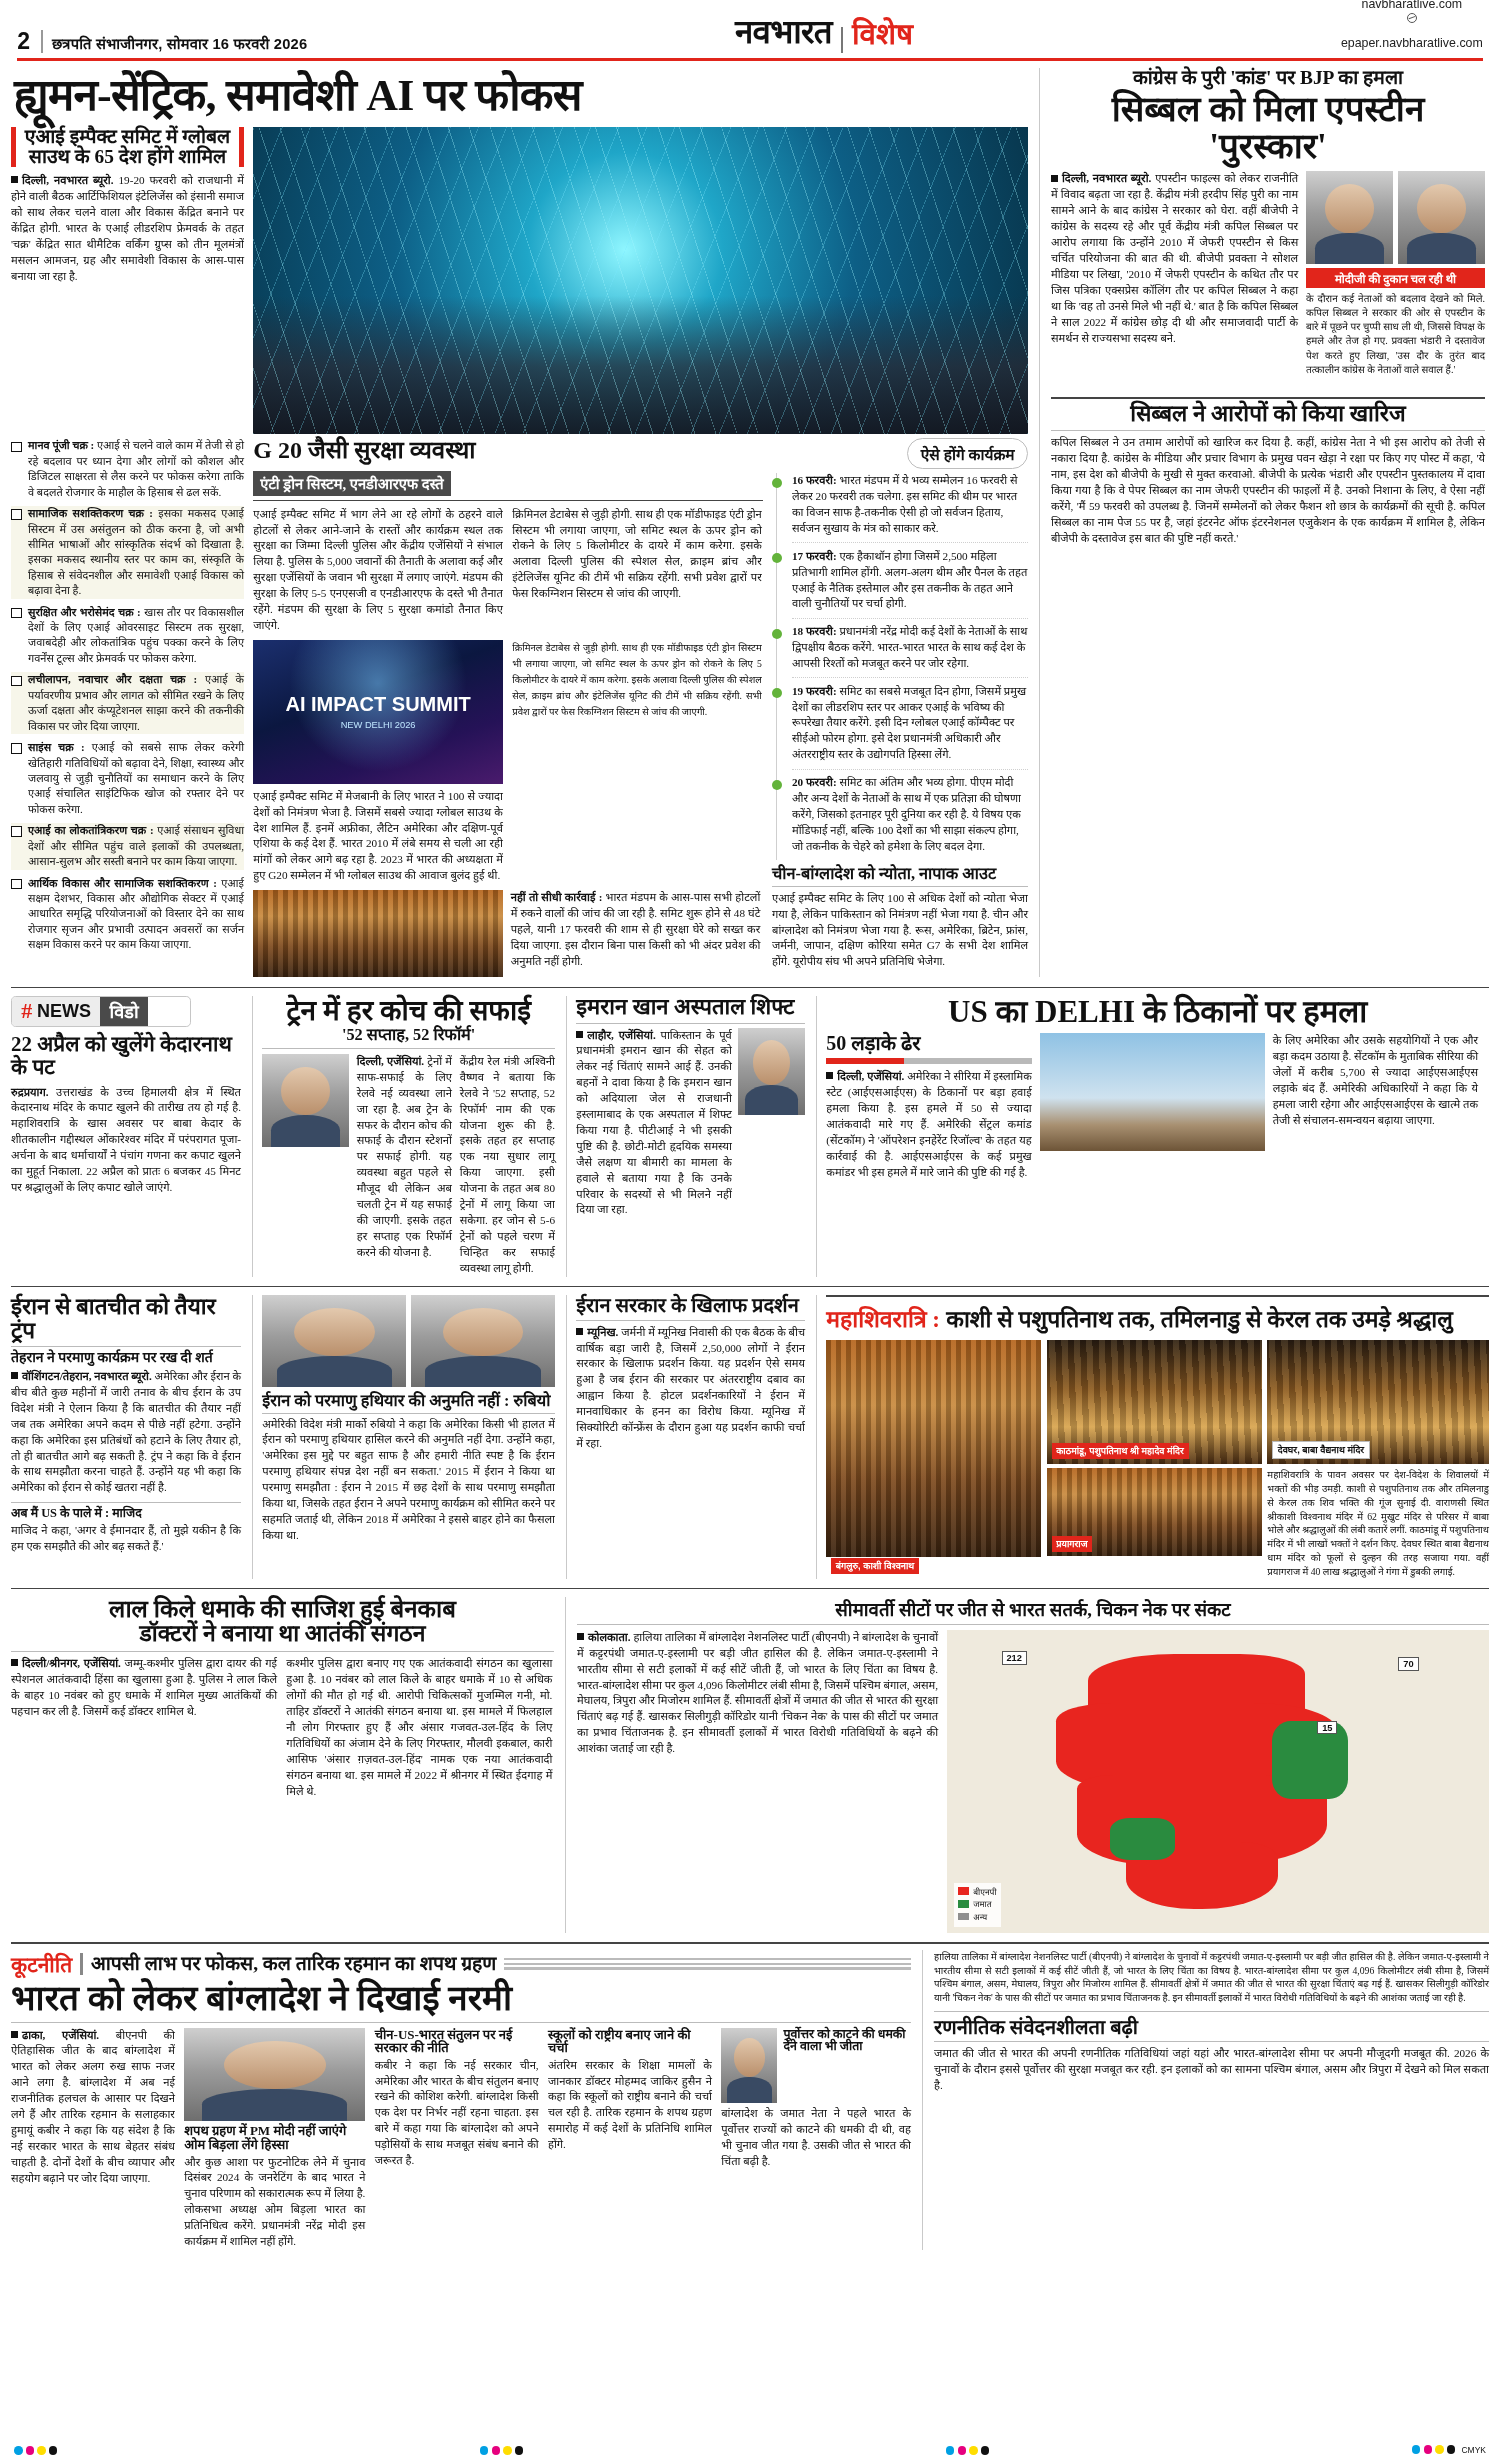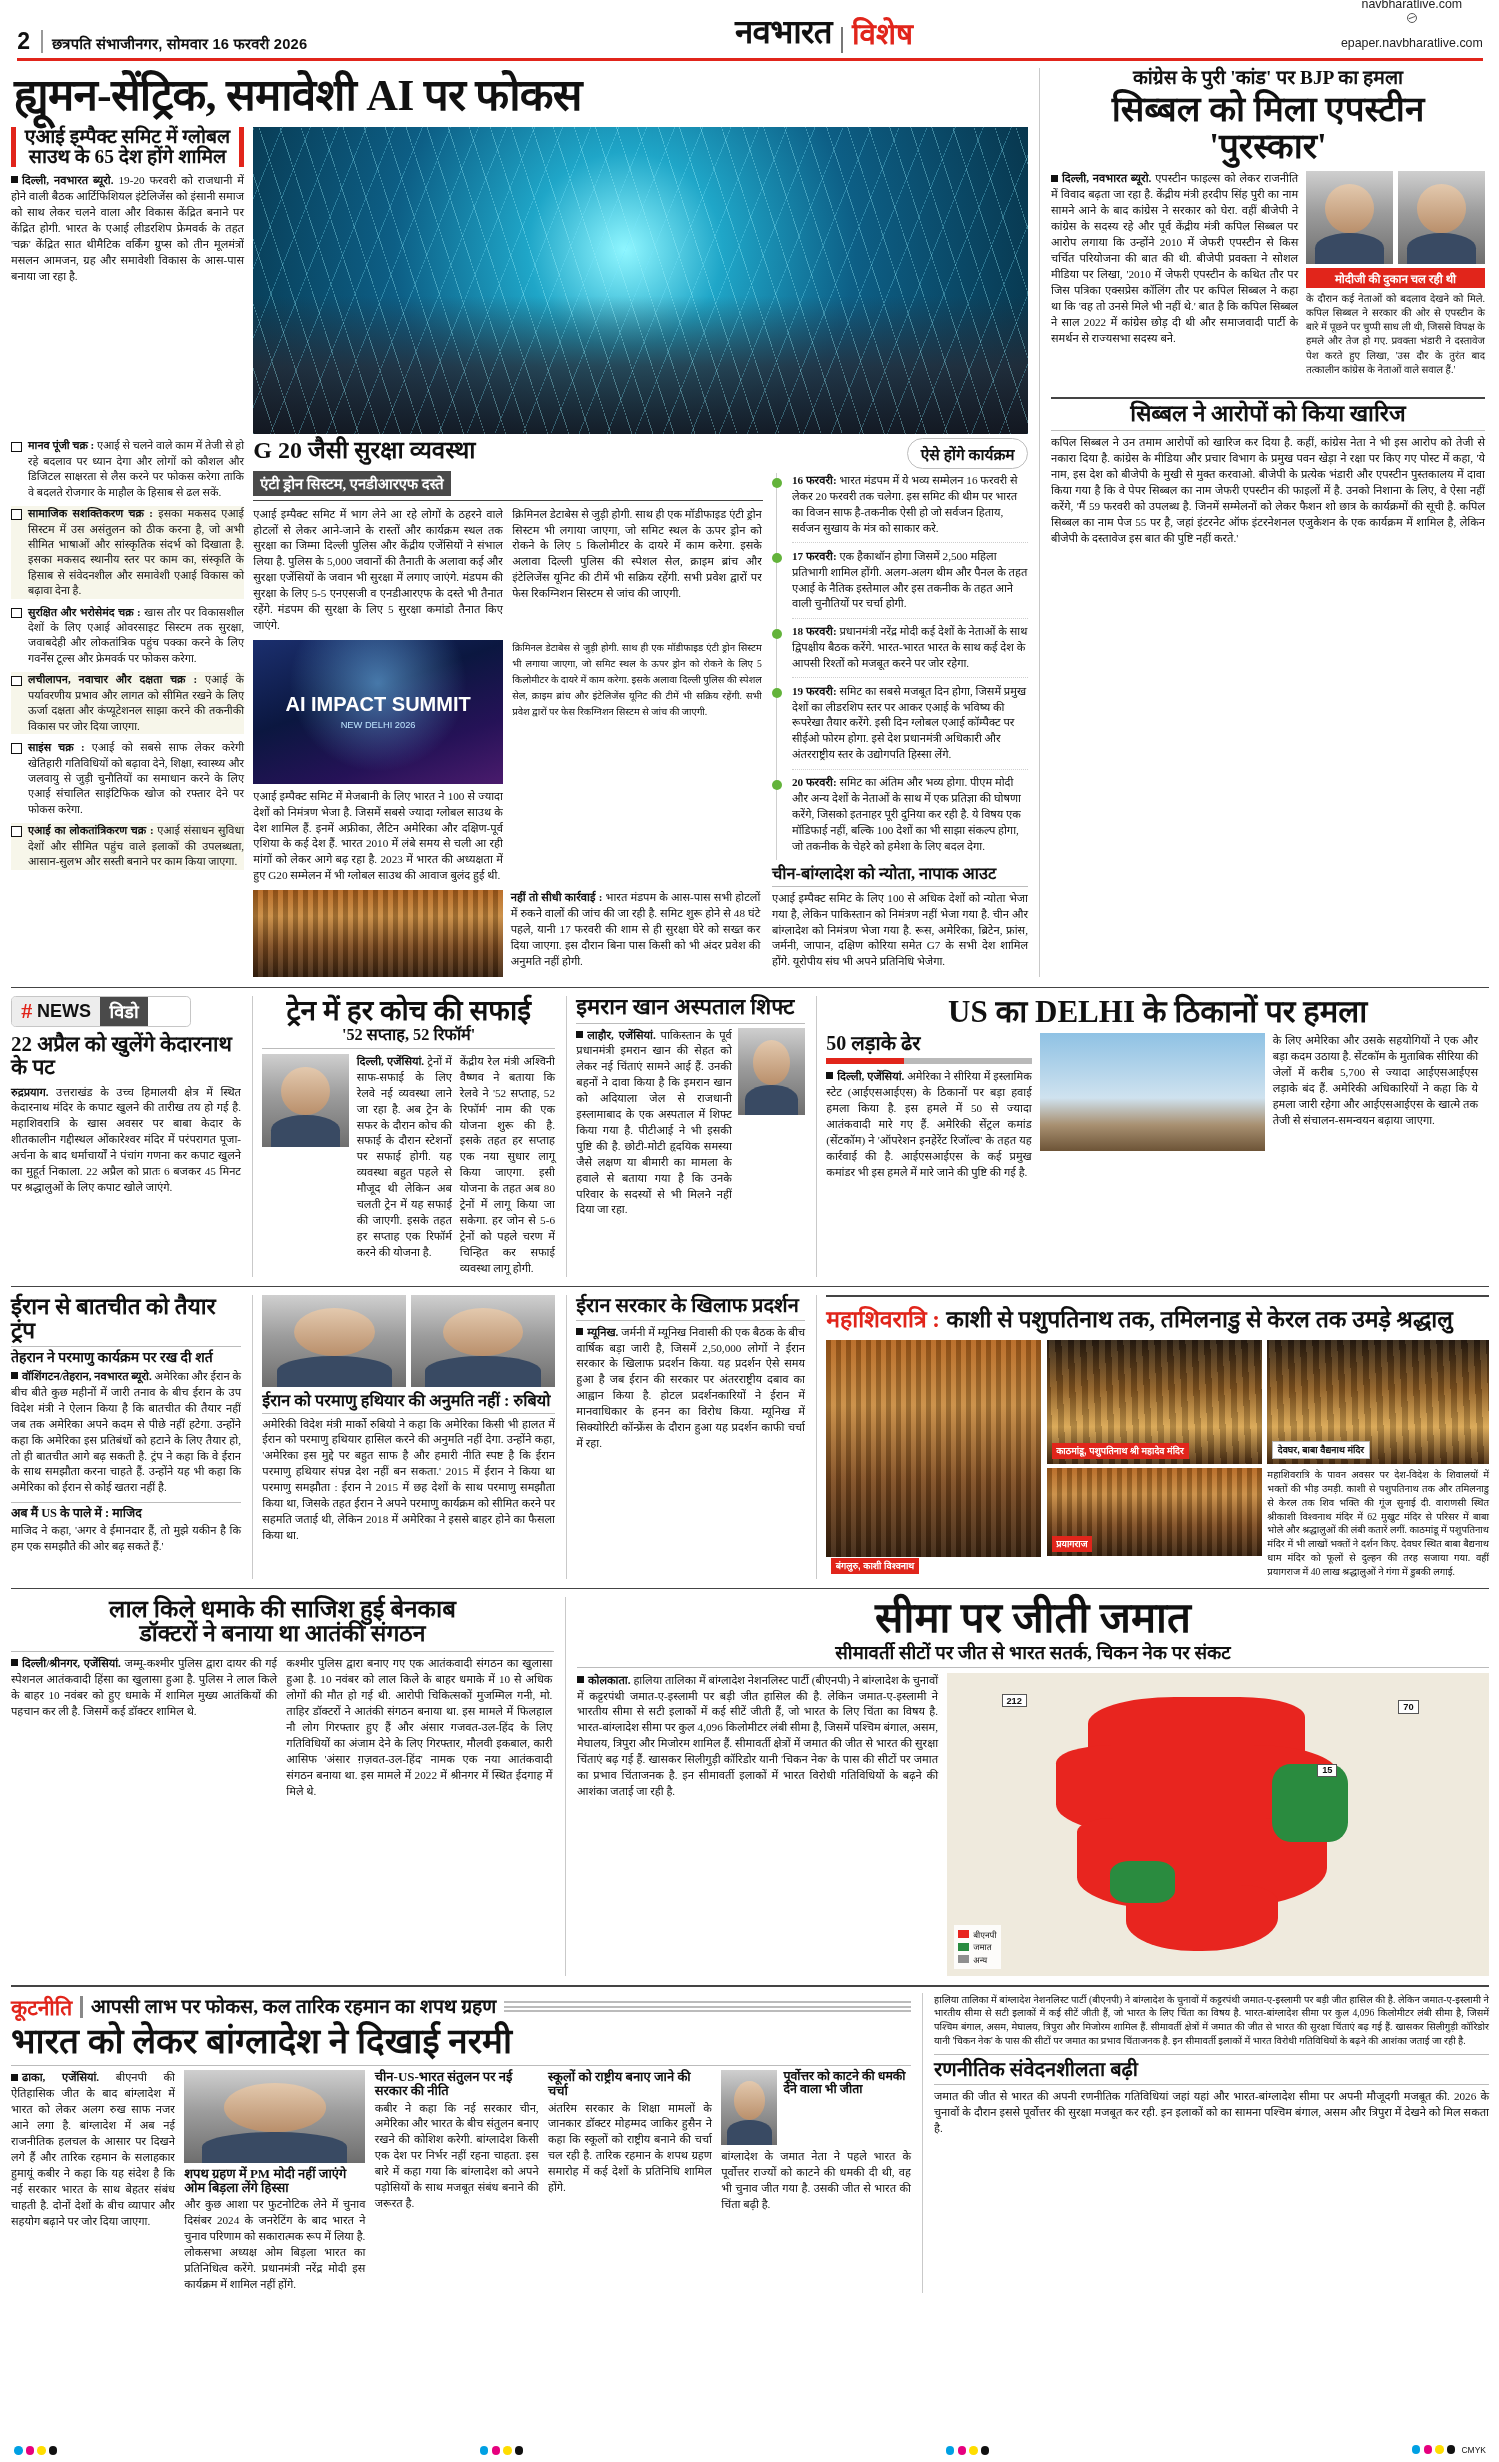--- a/index.html
+++ b/index.html
@@ -156,20 +156,21 @@
       </div>
 
       <div style="display:flex; gap:9.3px; margin-top:4.7px;">
         <div class="bullets" style="width:233px;">
           <div class="b-item"><b>मानव पूंजी चक्र :</b> <span>एआई से चलने वाले काम में तेजी से हो रहे बदलाव पर ध्यान देगा और लोगों को कौशल और डिजिटल साक्षरता से लैस करने पर फोकस करेगा ताकि वे बदलते रोजगार के माहौल के हिसाब से ढल सकें.</span></div>
           <div class="b-item alt"><b>सामाजिक सशक्तिकरण चक्र :</b> <span>इसका मकसद एआई सिस्टम में उस असंतुलन को ठीक करना है, जो अभी सीमित भाषाओं और सांस्कृतिक संदर्भ को दिखाता है. इसका मकसद स्थानीय स्तर पर काम का, संस्कृति के हिसाब से संवेदनशील और समावेशी एआई विकास को बढ़ावा देना है.</span></div>
           <div class="b-item"><b>सुरक्षित और भरोसेमंद चक्र :</b> <span>खास तौर पर विकासशील देशों के लिए एआई ओवरसाइट सिस्टम तक सुरक्षा, जवाबदेही और लोकतांत्रिक पहुंच पक्का करने के लिए गवर्नेंस टूल्स और फ्रेमवर्क पर फोकस करेगा.</span></div>
           <div class="b-item alt"><b>लचीलापन, नवाचार और दक्षता चक्र :</b> <span>एआई के पर्यावरणीय प्रभाव और लागत को सीमित रखने के लिए ऊर्जा दक्षता और कंप्यूटेशनल साझा करने की तकनीकी विकास पर जोर दिया जाएगा.</span></div>
           <div class="b-item"><b>साइंस चक्र :</b> <span>एआई को सबसे साफ लेकर करेगी खेतिहारी गतिविधियों को बढ़ावा देने, शिक्षा, स्वास्थ्य और जलवायु से जुड़ी चुनौतियों का समाधान करने के लिए एआई संचालित साइंटिफिक खोज को रफ्तार देने पर फोकस करेगा.</span></div>
           <div class="b-item alt"><b>एआई का लोकतांत्रिकरण चक्र :</b> <span>एआई संसाधन सुविधा देशों और सीमित पहुंच वाले इलाकों की उपलब्धता, आसान-सुलभ और सस्ती बनाने पर काम किया जाएगा.</span></div>
+          <div class="b-item"><b>आर्थिक विकास और सामाजिक सशक्तिकरण :</b> <span>एआई सक्षम देशभर, विकास और औद्योगिक सेक्टर में एआई आधारित समृद्धि परियोजनाओं को विस्तार देने का साथ रोजगार सृजन और प्रभावी उत्पादन अवसरों का सर्जन सक्षम विकास करने पर काम किया जाएगा.</span></div>
         </div>
 
         <div style="flex:1;">
           <div style="display:flex; align-items:baseline; gap:7.8px;flex-direction:column;">
             <div class="hl" style="font-size:24px;">G 20 जैसी सुरक्षा व्यवस्था</div>
             <div class="tag-dark" style="font-size:14.7px;">एंटी ड्रोन सिस्टम, एनडीआरएफ दस्ते</div>
           </div>
           <div class="rule-dark" style="margin:3.9px 0 5.4px 0;"></div>
 
           <div style="display:flex; gap:9.3px;">
@@ -408,21 +409,20 @@
       <div style="display:flex; gap:9.3px;">
         <div style="width:49%;" class="body-txt">
           <span class="sq"></span><b>दिल्ली/श्रीनगर, एजेंसियां.</b>
           <span>जम्मू-कश्मीर पुलिस द्वारा दायर की गई स्पेशनल आतंकवादी हिंसा का खुलासा हुआ है. पुलिस ने लाल किले के बाहर 10 नवंबर को हुए धमाके में शामिल मुख्य आतंकियों की पहचान कर ली है. जिसमें कई डॉक्टर शामिल थे.</span>
         </div>
         <div style="width:49%;" class="body-txt">कश्मीर पुलिस द्वारा बनाए गए एक आतंकवादी संगठन का खुलासा हुआ है. 10 नवंबर को लाल किले के बाहर धमाके में 10 से अधिक लोगों की मौत हो गई थी. आरोपी चिकित्सकों मुजम्मिल गनी, मो. ताहिर डॉक्टरों ने आतंकी संगठन बनाया था. इस मामले में फिलहाल नौ लोग गिरफ्तार हुए हैं और अंसार गजवत-उल-हिंद के लिए गतिविधियों का अंजाम देने के लिए गिरफ्तार, मौलवी इकबाल, कारी आसिफ 'अंसार ग़ज़वत-उल-हिंद' नामक एक नया आतंकवादी संगठन बनाया था. इस मामले में 2022 में श्रीनगर में स्थित ईदगाह में मिले थे.</div>
       </div>
     </div>
 
     <div class="colrule" style="flex:1; padding-left:11px;">
-      <div class="hl" style="font-size:42px; text-align:center; line-height:1.02;">सीमा पर जीती जमात</div>
       <div class="hl" style="font-size:18.6px; text-align:center; margin-top:3.1px;">सीमावर्ती सीटों पर जीत से भारत सतर्क, चिकन नेक पर संकट</div>
       <div class="rule-thin" style="margin:4.7px 0;"></div>
       <div style="display:flex; gap:9.3px;">
         <div style="width:40%;" class="body-txt">
           <span class="sq"></span><b>कोलकाता.</b>
           <span>हालिया तालिका में बांग्लादेश नेशनलिस्ट पार्टी (बीएनपी) ने बांग्लादेश के चुनावों में कट्टरपंथी जमात-ए-इस्लामी पर बड़ी जीत हासिल की है. लेकिन जमात-ए-इस्लामी ने भारतीय सीमा से सटी इलाकों में कई सीटें जीती हैं, जो भारत के लिए चिंता का विषय है. भारत-बांग्लादेश सीमा पर कुल 4,096 किलोमीटर लंबी सीमा है, जिसमें पश्चिम बंगाल, असम, मेघालय, त्रिपुरा और मिजोरम शामिल हैं. सीमावर्ती क्षेत्रों में जमात की जीत से भारत की सुरक्षा चिंताएं बढ़ गई हैं. खासकर सिलीगुड़ी कॉरिडोर यानी 'चिकन नेक' के पास की सीटों पर जमात का प्रभाव चिंताजनक है. इन सीमावर्ती इलाकों में भारत विरोधी गतिविधियों के बढ़ने की आशंका जताई जा रही है.</span>
         </div>
         <div style="width:60%;">
           <div class="ph map" style="width:100%; height:303px; position:relative;">
             <div class="bdmap">

